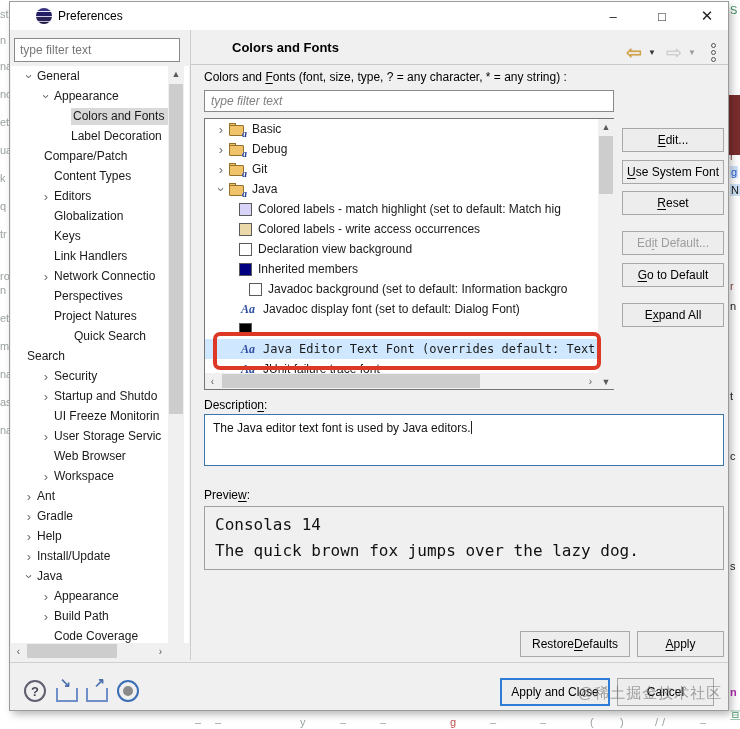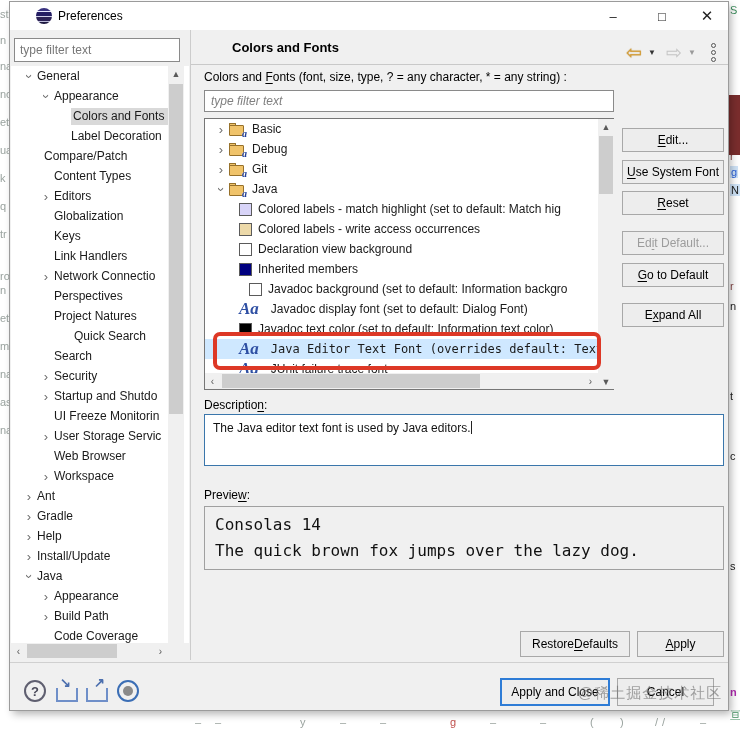--- a/index.html
+++ b/index.html
@@ -65,21 +65,21 @@
   .main-filter::placeholder { color:#808080; }
 
   .font-tree { position:absolute; left:194px; top:116px; width:410px; height:272px; background:#fff;
     border:1px solid #767676; overflow:hidden; }
   .ftrow { position:relative; height:20px; display:flex; align-items:center; font-size:12px;
     color:#1a1a1a; white-space:nowrap; overflow:hidden; width:392px; }
   .ftrow.sel { background:#cfe8ff; }
   .ftrow.mono { font-family:"DejaVu Sans Mono", monospace; font-size:12px; }
   .swatch { width:13px; height:13px; border:1px solid #5a5a5a; flex:0 0 13px; margin-right:6px; }
   .aa-icon { font-family:"Liberation Serif", serif; font-style:italic; font-weight:bold;
-    color:#2e4fa3; font-size:17px; margin-right:12px; flex:0 0 18px;text-align:center; }
+    color:#2e4fa3; font-size:12px; margin-right:6px; flex:0 0 18px;text-align:center; }
   .folder { position:relative; width:17px; height:13px; margin-right:6px; flex:0 0 17px; }
   .folder .body { position:absolute; left:0; top:2px; width:15px; height:11px; background:#f0c36a;
     border:1px solid #96702a; border-radius:1px; }
   .folder .tab { position:absolute; left:0; top:0; width:7px; height:4px; background:#f0c36a;
     border:1px solid #96702a; border-bottom:none; border-radius:1px 1px 0 0; }
   .folder .a { position:absolute; right:-1px; bottom:-3px; font-family:"Liberation Serif",serif;
     font-style:italic; font-weight:bold; font-size:10px; color:#1f3d99; text-shadow:0 0 1px #fff; }
 
   .red-annotation { position:absolute; left:203px; top:330px; width:388px; height:38px;
     border:4px solid #dd3826; border-radius:7px; z-index:50; pointer-events:none; }
@@ -232,21 +232,21 @@
         <span class="lbl">Perspectives</span>
       </div>
       <div class="ltrow" style="padding-left: 27px;">
         <span class="chev hidden">›</span>
         <span class="lbl">Project Natures</span>
       </div>
       <div class="ltrow" style="padding-left: 15px; margin-left: 32px;">
         <span class="chev hidden">›</span>
         <span class="lbl">Quick Search</span>
       </div>
-      <div class="ltrow" style="padding-left: 27px;">
+      <div class="ltrow" style="">
         <span class="chev hidden">›</span>
         <span class="lbl">Search</span>
       </div>
       <div class="ltrow" style="padding-left: 27px;">
         <span class="chev">›</span>
         <span class="lbl">Security</span>
       </div>
       <div class="ltrow" style="padding-left: 27px;">
         <span class="chev">›</span>
         <span class="lbl">Startup and Shutdo</span>
@@ -384,21 +384,20 @@
       <div class="ftrow" style="padding-left: 44px;">
         <span class="swatch" style="background: rgb(255, 255, 255);"></span>
         <span class="lbl">Javadoc background (set to default: Information backgro</span>
       </div>
       <div class="ftrow" style="padding-left: 34px;">
         <span class="aa-icon">Aa</span>
         <span class="lbl">Javadoc display font (set to default: Dialog Font)</span>
       </div>
       <div class="ftrow" style="padding-left: 34px;">
         <span class="swatch" style="background: rgb(0, 0, 0);"></span>
-        <span class="lbl">Javadoc text color (set to default: Information text color)</span>
       </div>
       <div class="ftrow sel mono" style="padding-left: 34px;">
         <span class="aa-icon">Aa</span>
         <span class="lbl">Java Editor Text Font (overrides default: Text F</span>
       </div>
       <div class="ftrow" style="padding-left: 34px;">
         <span class="aa-icon">Aa</span>
         <span class="lbl">JUnit failure trace font</span>
       </div>
     </div>

